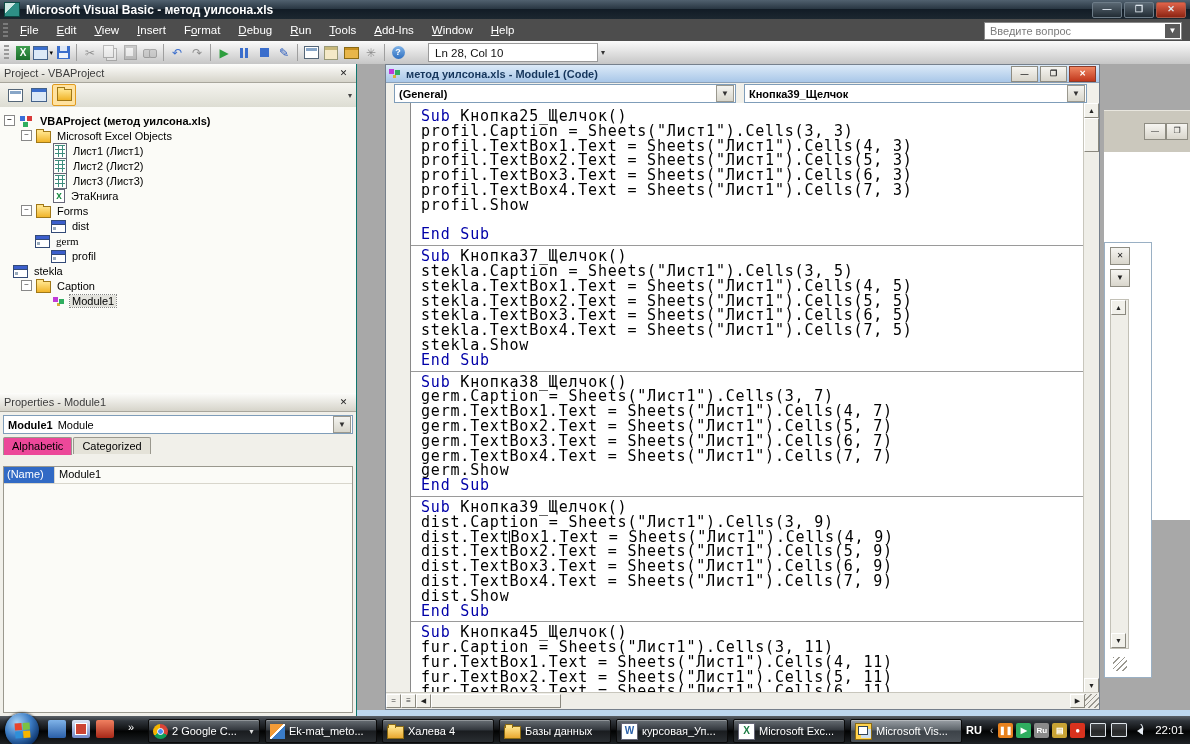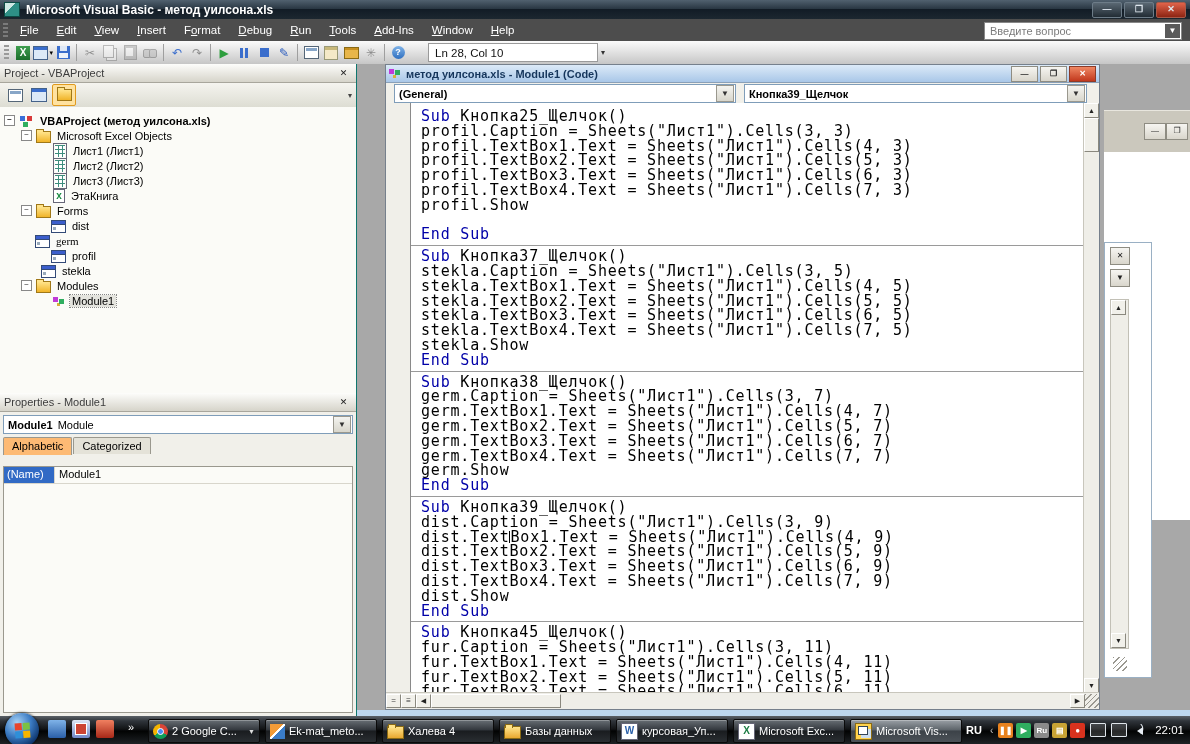--- a/index.html
+++ b/index.html
@@ -85,21 +85,21 @@
   .ti-form::before{content:"";display:block;height:3px;background:#3b5ecc;border-bottom:1px solid #334a77;}
   .ti-form::after{content:"";position:absolute;left:1px;top:6px;width:3px;height:3px;background:#9ab;}
   .ti-module::before{content:"";position:absolute;left:2px;top:3px;width:5px;height:5px;background:#c03ad8;
     box-shadow:6px 2px 0 #2fae5f,3px 5px 0 -1px #d8b13a;}
   
   .prop-combo{margin:3px 3px 2px 3px;height:17px;background:#fff;border:1px solid #7f9db9;display:flex;align-items:center;font-size:11px;padding-left:4px;}
   .prop-combo .flex1{flex:1;}
   .combo-arrow{width:16px;height:15px;background:linear-gradient(#f4f4f0,#d8d6cc);border:1px solid #9a988e;color:#333;font-size:8px;line-height:15px;text-align:center;margin-right:1px;flex:none;}
   .prop-tabs{display:flex;padding-left:3px;height:18px;align-items:flex-end;gap:1px;font-size:11px;}
   .ptab{border:1px solid #9a988e;border-bottom:none;padding:2px 8px 2px 8px;background:#e4e2d8;border-radius:2px 2px 0 0;}
-  .ptab.active{background:#fdba74;position:relative;top:1px;padding-bottom:3px;}
+  .ptab.active{background:#ec4899;position:relative;top:1px;padding-bottom:3px;}
   .prop-grid{position:absolute;left:3px;right:3px;top:73px;bottom:3px;background:#fbfbf7;border:1px solid #9a988e;font-size:11px;}
   .prop-row{height:16px;display:flex;border-bottom:1px solid #d8d6cc;}
   .prop-name{width:44px;background:#316ac5;color:#fff;padding:1px 3px 0 3px;border-right:1px solid #d8d6cc;}
   .prop-val{flex:1;padding:1px 4px 0 4px;color:#000;}
   
   .mdi{position:absolute;left:357px;top:64px;width:833px;height:646px;background:#a8a8a8;}
   .bottom-strip{position:absolute;left:357px;top:710px;width:833px;height:6px;background:#bdd7ee;}
   
   .frag-title{position:absolute;left:747px;top:46px;width:86px;height:42px;background:#cbc8bd;border-top:1px solid #e8e6de;}
   .frag-btn{position:absolute;top:12px;width:20px;height:15px;background:linear-gradient(#f6f5f1,#d9d6cc);border:1px solid #8e8c82;font-size:8px;line-height:14px;text-align:center;color:#222;}
@@ -347,29 +347,29 @@
         <div class="tree-row" style="padding-left: 22px; font-family: Liberation Serif, serif;">
           <span class="exp-spacer"></span>
           <span class="ti ti-form"></span>
           <span class="tree-label">germ</span>
         </div>
         <div class="tree-row" style="padding-left: 38px;">
           <span class="exp-spacer"></span>
           <span class="ti ti-form"></span>
           <span class="tree-label">profil</span>
         </div>
-        <div class="tree-row" style=" margin-left: 28px;">
+        <div class="tree-row" style="">
           <span class="exp-spacer"></span>
           <span class="ti ti-form"></span>
           <span class="tree-label">stekla</span>
         </div>
         <div class="tree-row" style="padding-left: 21px;">
           <span class="expander">−</span>
           <span class="ti ti-folder"></span>
-          <span class="tree-label">Modules</span>
+          <span class="tree-label">Caption</span>
         </div>
         <div class="tree-row selected" style="padding-left: 38px;">
           <span class="exp-spacer"></span>
           <span class="ti ti-module"></span>
           <span class="tree-label">Module1</span>
         </div>
       </div>
   </div>
 
   <div class="panel" style="top:393px;height:323px;">

